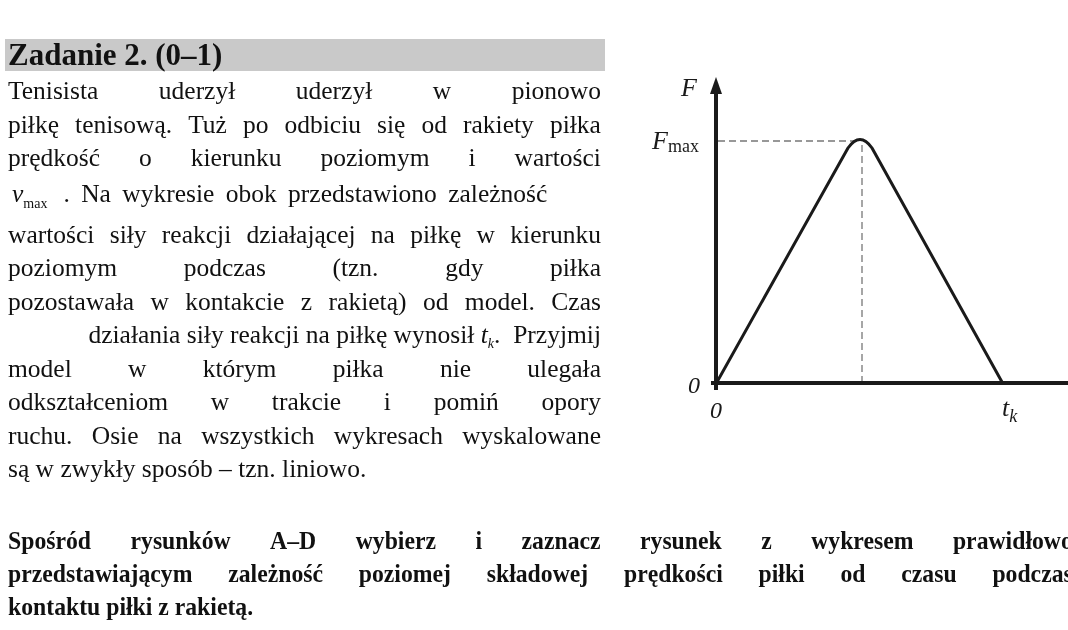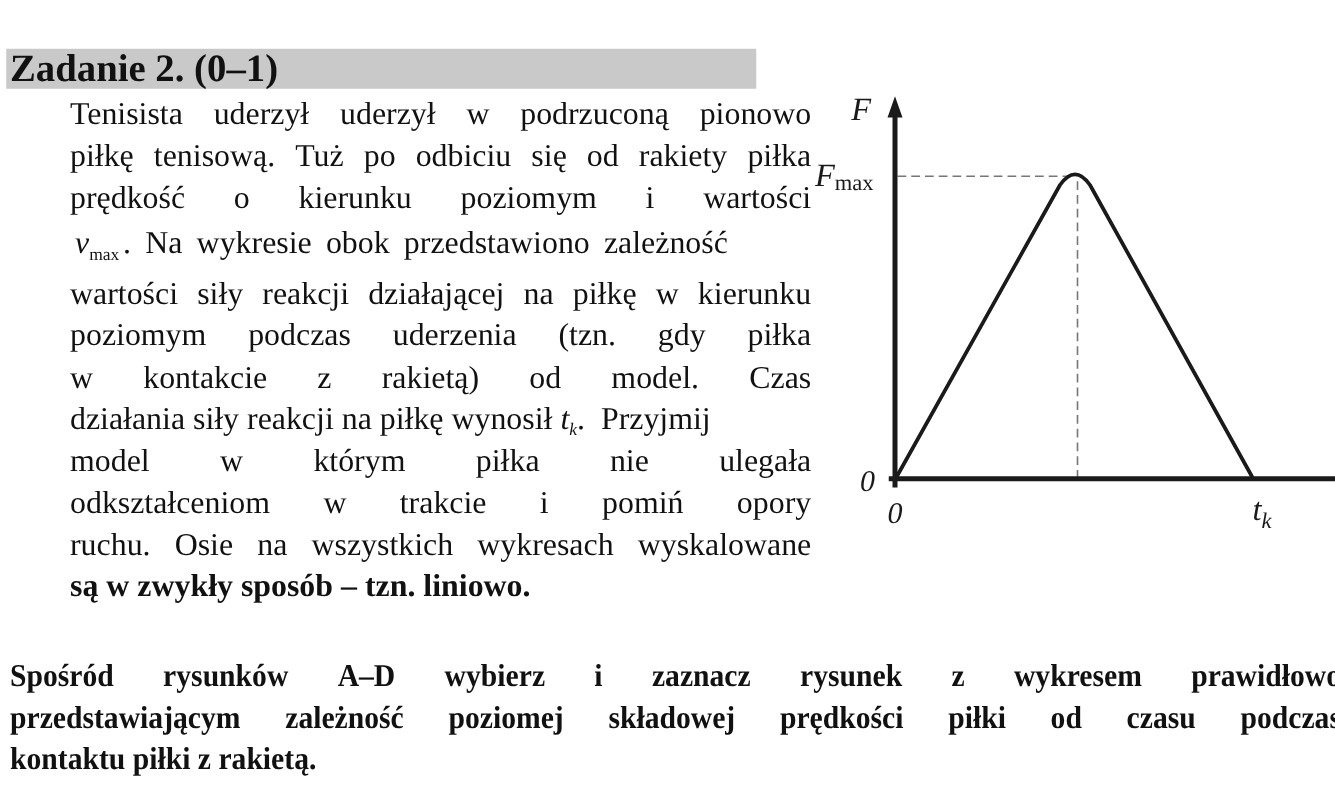--- a/index.html
+++ b/index.html
@@ -10,21 +10,20 @@
   .header-bar {
     position: absolute; left: 5px; top: 39px; width: 600px; height: 32px;
     background: #c9c9c9;
   }
   .header-title {
     position: absolute; left: 8px; top: 40px; font-size: 31px; font-weight: bold; line-height: 30px;
   }
   .para {
     position: absolute; left: 8px; width: 593px; font-size: 25.5px; line-height: 33.5px;
     text-align: justify;
-    margin-left: 48px;
   }
   .line-flex { display: flex; justify-content: space-between; white-space: nowrap; height: 33.5px; }
   .sub { font-size: 14px; vertical-align: -6px; font-style: normal; }
   .it { font-style: italic; }
   .chart { position: absolute; left: 640px; top: 60px; }
   .instr {
     position: absolute; left: 8px; top: 524px; width: 1100px;
     font-size: 25.5px; line-height: 33px; font-weight: bold;
     font-family: "Liberation Serif", serif; transform: scaleX(0.93); transform-origin: left top;
   }
@@ -37,21 +36,20 @@
 
 <div class="header-bar"></div>
 <div class="header-title">Zadanie 2. (0–1)</div>
 
 <div class="para" style="top:74px;">
   <div class="line-flex">
       <span>Tenisista</span>
       <span>uderzył</span>
       <span>uderzył</span>
       <span>w</span>
-      <span>podrzuconą</span>
       <span>pionowo</span>
     </div>
   <div class="line-flex">
       <span>piłkę</span>
       <span>tenisową.</span>
       <span>Tuż</span>
       <span>po</span>
       <span>odbiciu</span>
       <span>się</span>
       <span>od</span>
@@ -59,52 +57,52 @@
       <span>piłka</span>
     </div>
   <div class="line-flex">
       <span>prędkość</span>
       <span>o</span>
       <span>kierunku</span>
       <span>poziomym</span>
       <span>i</span>
       <span>wartości</span>
     </div>
-  <div class="line-flex" style="justify-content:flex-start; gap:3px; height:41px; padding-top:2px;">
+  <div class="line-flex" style="justify-content:flex-start; gap:16px; height:41px; padding-top:2px;">
     <span class="it" style="margin-left:4px;"><span>v</span><span class="sub">max</span></span>
     <span style="word-spacing:5px;">. Na wykresie obok przedstawiono zależność</span>
   </div>
   <div class="line-flex">
       <span>wartości</span>
       <span>siły</span>
       <span>reakcji</span>
       <span>działającej</span>
       <span>na</span>
       <span>piłkę</span>
       <span>w</span>
       <span>kierunku</span>
     </div>
   <div class="line-flex">
       <span>poziomym</span>
       <span>podczas</span>
-      <span>uderzenia</span>
       <span>(tzn.</span>
       <span>gdy</span>
       <span>piłka</span>
     </div>
   <div class="line-flex">
+      <span>pozostawała</span>
       <span>w</span>
       <span>kontakcie</span>
       <span>z</span>
       <span>rakietą)</span>
       <span>od</span>
       <span>model.</span>
       <span>Czas</span>
     </div>
-  <div class="line-flex" style="justify-content:flex-start;">
+  <div class="line-flex" style="justify-content:flex-end;">
     <span>działania siły reakcji na piłkę wynosił</span>&nbsp;<span class="it"><span>t</span><span class="sub" style="font-style:italic;vertical-align:-5px;">k</span></span><span style="white-space:pre;">.  Przyjmij</span>
   </div>
   <div class="line-flex">
       <span>model</span>
       <span>w</span>
       <span>którym</span>
       <span>piłka</span>
       <span>nie</span>
       <span>ulegała</span>
     </div>
@@ -117,21 +115,21 @@
       <span>opory</span>
     </div>
   <div class="line-flex">
       <span>ruchu.</span>
       <span>Osie</span>
       <span>na</span>
       <span>wszystkich</span>
       <span>wykresach</span>
       <span>wyskalowane</span>
     </div>
-  <div class="line-flex" style="justify-content:flex-start;font-weight:bold;">
+  <div class="line-flex" style="justify-content:flex-start;">
     <span>są w zwykły sposób – tzn. liniowo.</span>
   </div>
 </div>
 
 <svg class="chart" width="428" height="370" viewBox="640 60 428 370">
   <g stroke="#777" stroke-width="1.3" stroke-dasharray="7,4" fill="none">
     <line x1="718" y1="141" x2="860" y2="141"></line>
     <line x1="862" y1="145" x2="862" y2="382"></line>
   </g>
   <g fill="#1a1a1a" stroke="#1a1a1a">

